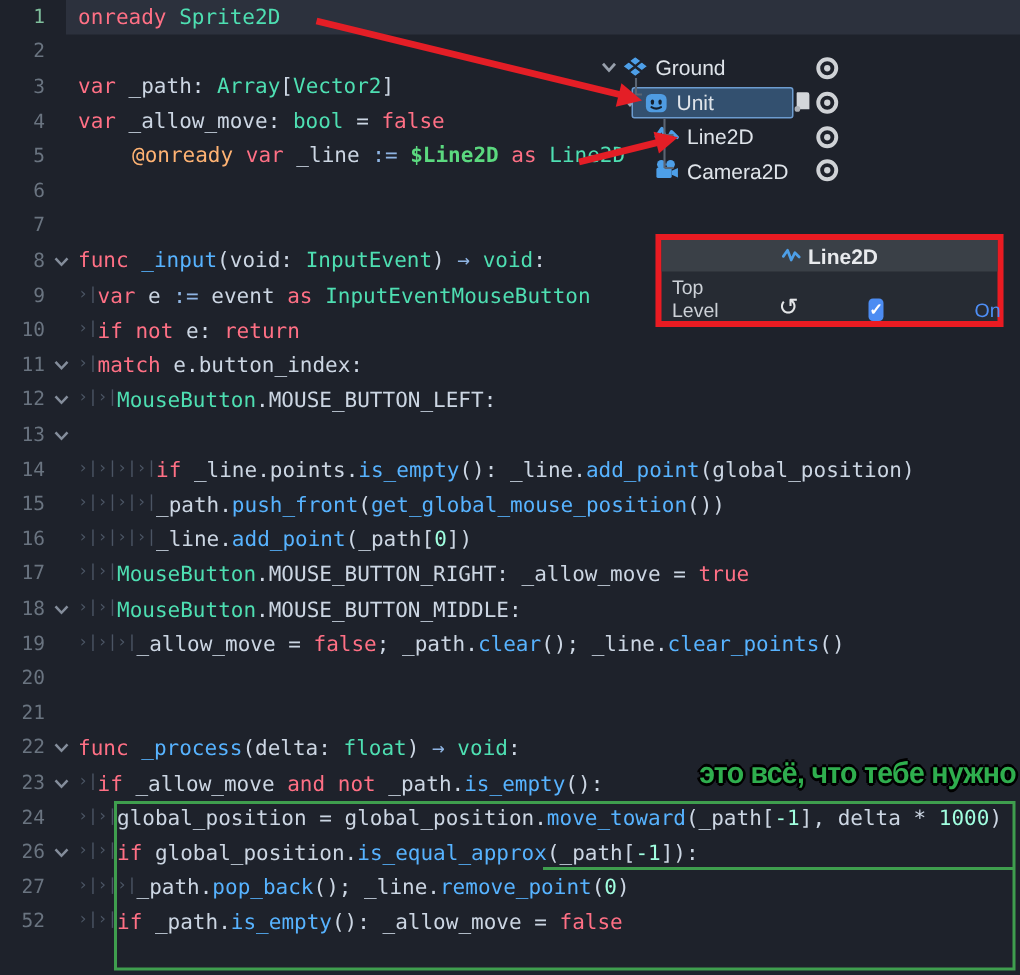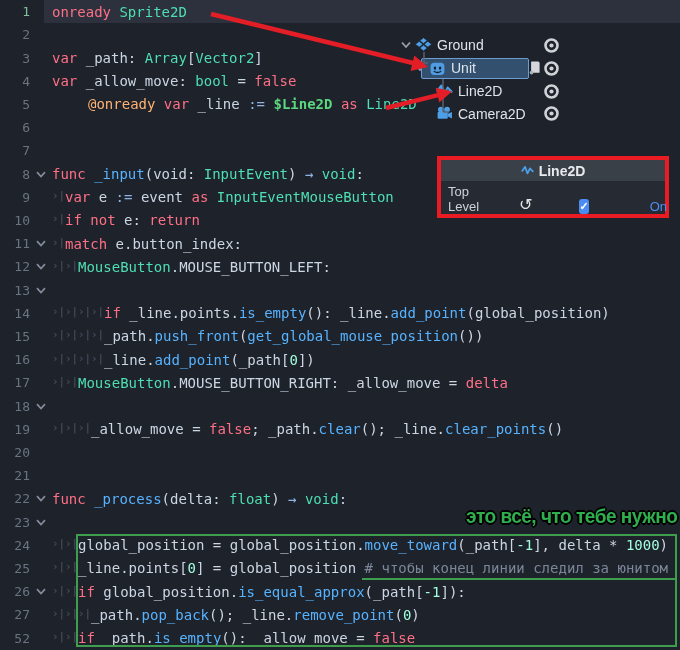--- a/index.html
+++ b/index.html
@@ -105,35 +105,34 @@
           </svg></span><span class="code"><span class="tab">›|</span><span class="tk-kw">match </span><span class="tk-txt">e.button_index:</span></span></div>
       <div class="line"><span class="ln">12</span><span class="foldc"><svg width="12" height="9" viewBox="0 0 12 9">
             <path d="M2 2.2 L6 6.5 L10 2.2" fill="none" stroke="#848d9b" stroke-width="1.7"></path>
           </svg></span><span class="code"><span class="tab">›|</span><span class="tab">›|</span><span class="tk-type">MouseButton</span><span class="tk-txt">.MOUSE_BUTTON_LEFT:</span></span></div>
       <div class="line"><span class="ln">13</span><span class="foldc"><svg width="12" height="9" viewBox="0 0 12 9">
             <path d="M2 2.2 L6 6.5 L10 2.2" fill="none" stroke="#848d9b" stroke-width="1.7"></path>
           </svg></span></div>
       <div class="line"><span class="ln">14</span><span class="foldc"></span><span class="code"><span class="tab">›|</span><span class="tab">›|</span><span class="tab">›|</span><span class="tab">›|</span><span class="tk-kw">if </span><span class="tk-txt">_line.points.</span><span class="tk-fn">is_empty</span><span class="tk-txt">(): _line.</span><span class="tk-fn">add_point</span><span class="tk-txt">(global_position)</span></span></div>
       <div class="line"><span class="ln">15</span><span class="foldc"></span><span class="code"><span class="tab">›|</span><span class="tab">›|</span><span class="tab">›|</span><span class="tab">›|</span><span class="tk-txt">_path.</span><span class="tk-fn">push_front</span><span class="tk-txt">(</span><span class="tk-fn">get_global_mouse_position</span><span class="tk-txt">())</span></span></div>
       <div class="line"><span class="ln">16</span><span class="foldc"></span><span class="code"><span class="tab">›|</span><span class="tab">›|</span><span class="tab">›|</span><span class="tab">›|</span><span class="tk-txt">_line.</span><span class="tk-fn">add_point</span><span class="tk-txt">(_path[</span><span class="tk-num">0</span><span class="tk-txt">])</span></span></div>
-      <div class="line"><span class="ln">17</span><span class="foldc"></span><span class="code"><span class="tab">›|</span><span class="tab">›|</span><span class="tk-type">MouseButton</span><span class="tk-txt">.MOUSE_BUTTON_RIGHT: _allow_move = </span><span class="tk-kw">delta</span></span></div>
+      <div class="line"><span class="ln">17</span><span class="foldc"></span><span class="code"><span class="tab">›|</span><span class="tab">›|</span><span class="tk-type">MouseButton</span><span class="tk-txt">.MOUSE_BUTTON_RIGHT: _allow_move = </span><span class="tk-kw">true</span></span></div>
       <div class="line"><span class="ln">18</span><span class="foldc"><svg width="12" height="9" viewBox="0 0 12 9">
             <path d="M2 2.2 L6 6.5 L10 2.2" fill="none" stroke="#848d9b" stroke-width="1.7"></path>
-          </svg></span></div>
+          </svg></span><span class="code"><span class="tab">›|</span><span class="tab">›|</span><span class="tk-type">MouseButton</span><span class="tk-txt">.MOUSE_BUTTON_MIDDLE:</span></span></div>
       <div class="line"><span class="ln">19</span><span class="foldc"></span><span class="code"><span class="tab">›|</span><span class="tab">›|</span><span class="tab">›|</span><span class="tk-txt">_allow_move = </span><span class="tk-kw">false</span><span class="tk-txt">; _path.</span><span class="tk-fn">clear</span><span class="tk-txt">(); _line.</span><span class="tk-fn">clear_points</span><span class="tk-txt">()</span></span></div>
       <div class="line"><span class="ln">20</span><span class="foldc"></span><span class="code"></span></div>
       <div class="line"><span class="ln">21</span><span class="foldc"></span><span class="code"></span></div>
       <div class="line"><span class="ln">22</span><span class="foldc"><svg width="12" height="9" viewBox="0 0 12 9">
             <path d="M2 2.2 L6 6.5 L10 2.2" fill="none" stroke="#848d9b" stroke-width="1.7"></path>
           </svg></span><span class="code"><span class="tk-kw">func </span><span class="tk-fn">_process</span><span class="tk-txt">(delta: </span><span class="tk-type">float</span><span class="tk-txt">) </span><span class="tk-op">→ </span><span class="tk-type">void</span><span class="tk-txt">:</span></span></div>
       <div class="line"><span class="ln">23</span><span class="foldc"><svg width="12" height="9" viewBox="0 0 12 9">
             <path d="M2 2.2 L6 6.5 L10 2.2" fill="none" stroke="#848d9b" stroke-width="1.7"></path>
-          </svg></span></div>
+          </svg></span><span class="code"><span class="tab">›|</span><span class="tk-kw">if </span><span class="tk-txt">_allow_move </span><span class="tk-kw">and not </span><span class="tk-txt">_path.</span><span class="tk-fn">is_empty</span><span class="tk-txt">():</span></span></div>
       <div class="line"><span class="ln">24</span><span class="foldc"></span><span class="code"><span class="tab">›|</span><span class="tab">›|</span><span class="tk-txt">global_position = global_position.</span><span class="tk-fn">move_toward</span><span class="tk-txt">(_path[</span><span class="tk-num">-1</span><span class="tk-txt">], delta * </span><span class="tk-num">1000</span><span class="tk-txt">)</span></span></div>
-      <div class="line"><span class="ln">25</span><span class="foldc"></span><span class="code"><span class="tab">›|</span><span class="tab">›|</span><span class="tk-txt">_line.points[</span><span class="tk-num">0</span><span class="tk-txt">] = global_position </span><span class="tk-cmt"># чтобы конец линии следил за юнитом</span></span></div>
       <div class="line"><span class="ln">26</span><span class="foldc"><svg width="12" height="9" viewBox="0 0 12 9">
             <path d="M2 2.2 L6 6.5 L10 2.2" fill="none" stroke="#848d9b" stroke-width="1.7"></path>
           </svg></span><span class="code"><span class="tab">›|</span><span class="tab">›|</span><span class="tk-kw">if </span><span class="tk-txt">global_position.</span><span class="tk-fn">is_equal_approx</span><span class="tk-txt">(_path[</span><span class="tk-num">-1</span><span class="tk-txt">]):</span></span></div>
       <div class="line"><span class="ln">27</span><span class="foldc"></span><span class="code"><span class="tab">›|</span><span class="tab">›|</span><span class="tab">›|</span><span class="tk-txt">_path.</span><span class="tk-fn">pop_back</span><span class="tk-txt">(); _line.</span><span class="tk-fn">remove_point</span><span class="tk-txt">(</span><span class="tk-num">0</span><span class="tk-txt">)</span></span></div>
       <div class="line"><span class="ln">52</span><span class="foldc"></span><span class="code"><span class="tab">›|</span><span class="tab">›|</span><span class="tk-kw">if </span><span class="tk-txt">_path.</span><span class="tk-fn">is_empty</span><span class="tk-txt">(): _allow_move = </span><span class="tk-kw">false</span></span></div>
     </div>
 
   <svg class="guides-svg" width="680" height="650">
     <path d="M424 52 V63 H428" fill="none" stroke="#5b6573" stroke-width="1.4"></path>
     <path d="M443 79 V112" fill="none" stroke="#5b6573" stroke-width="1.4"></path>

